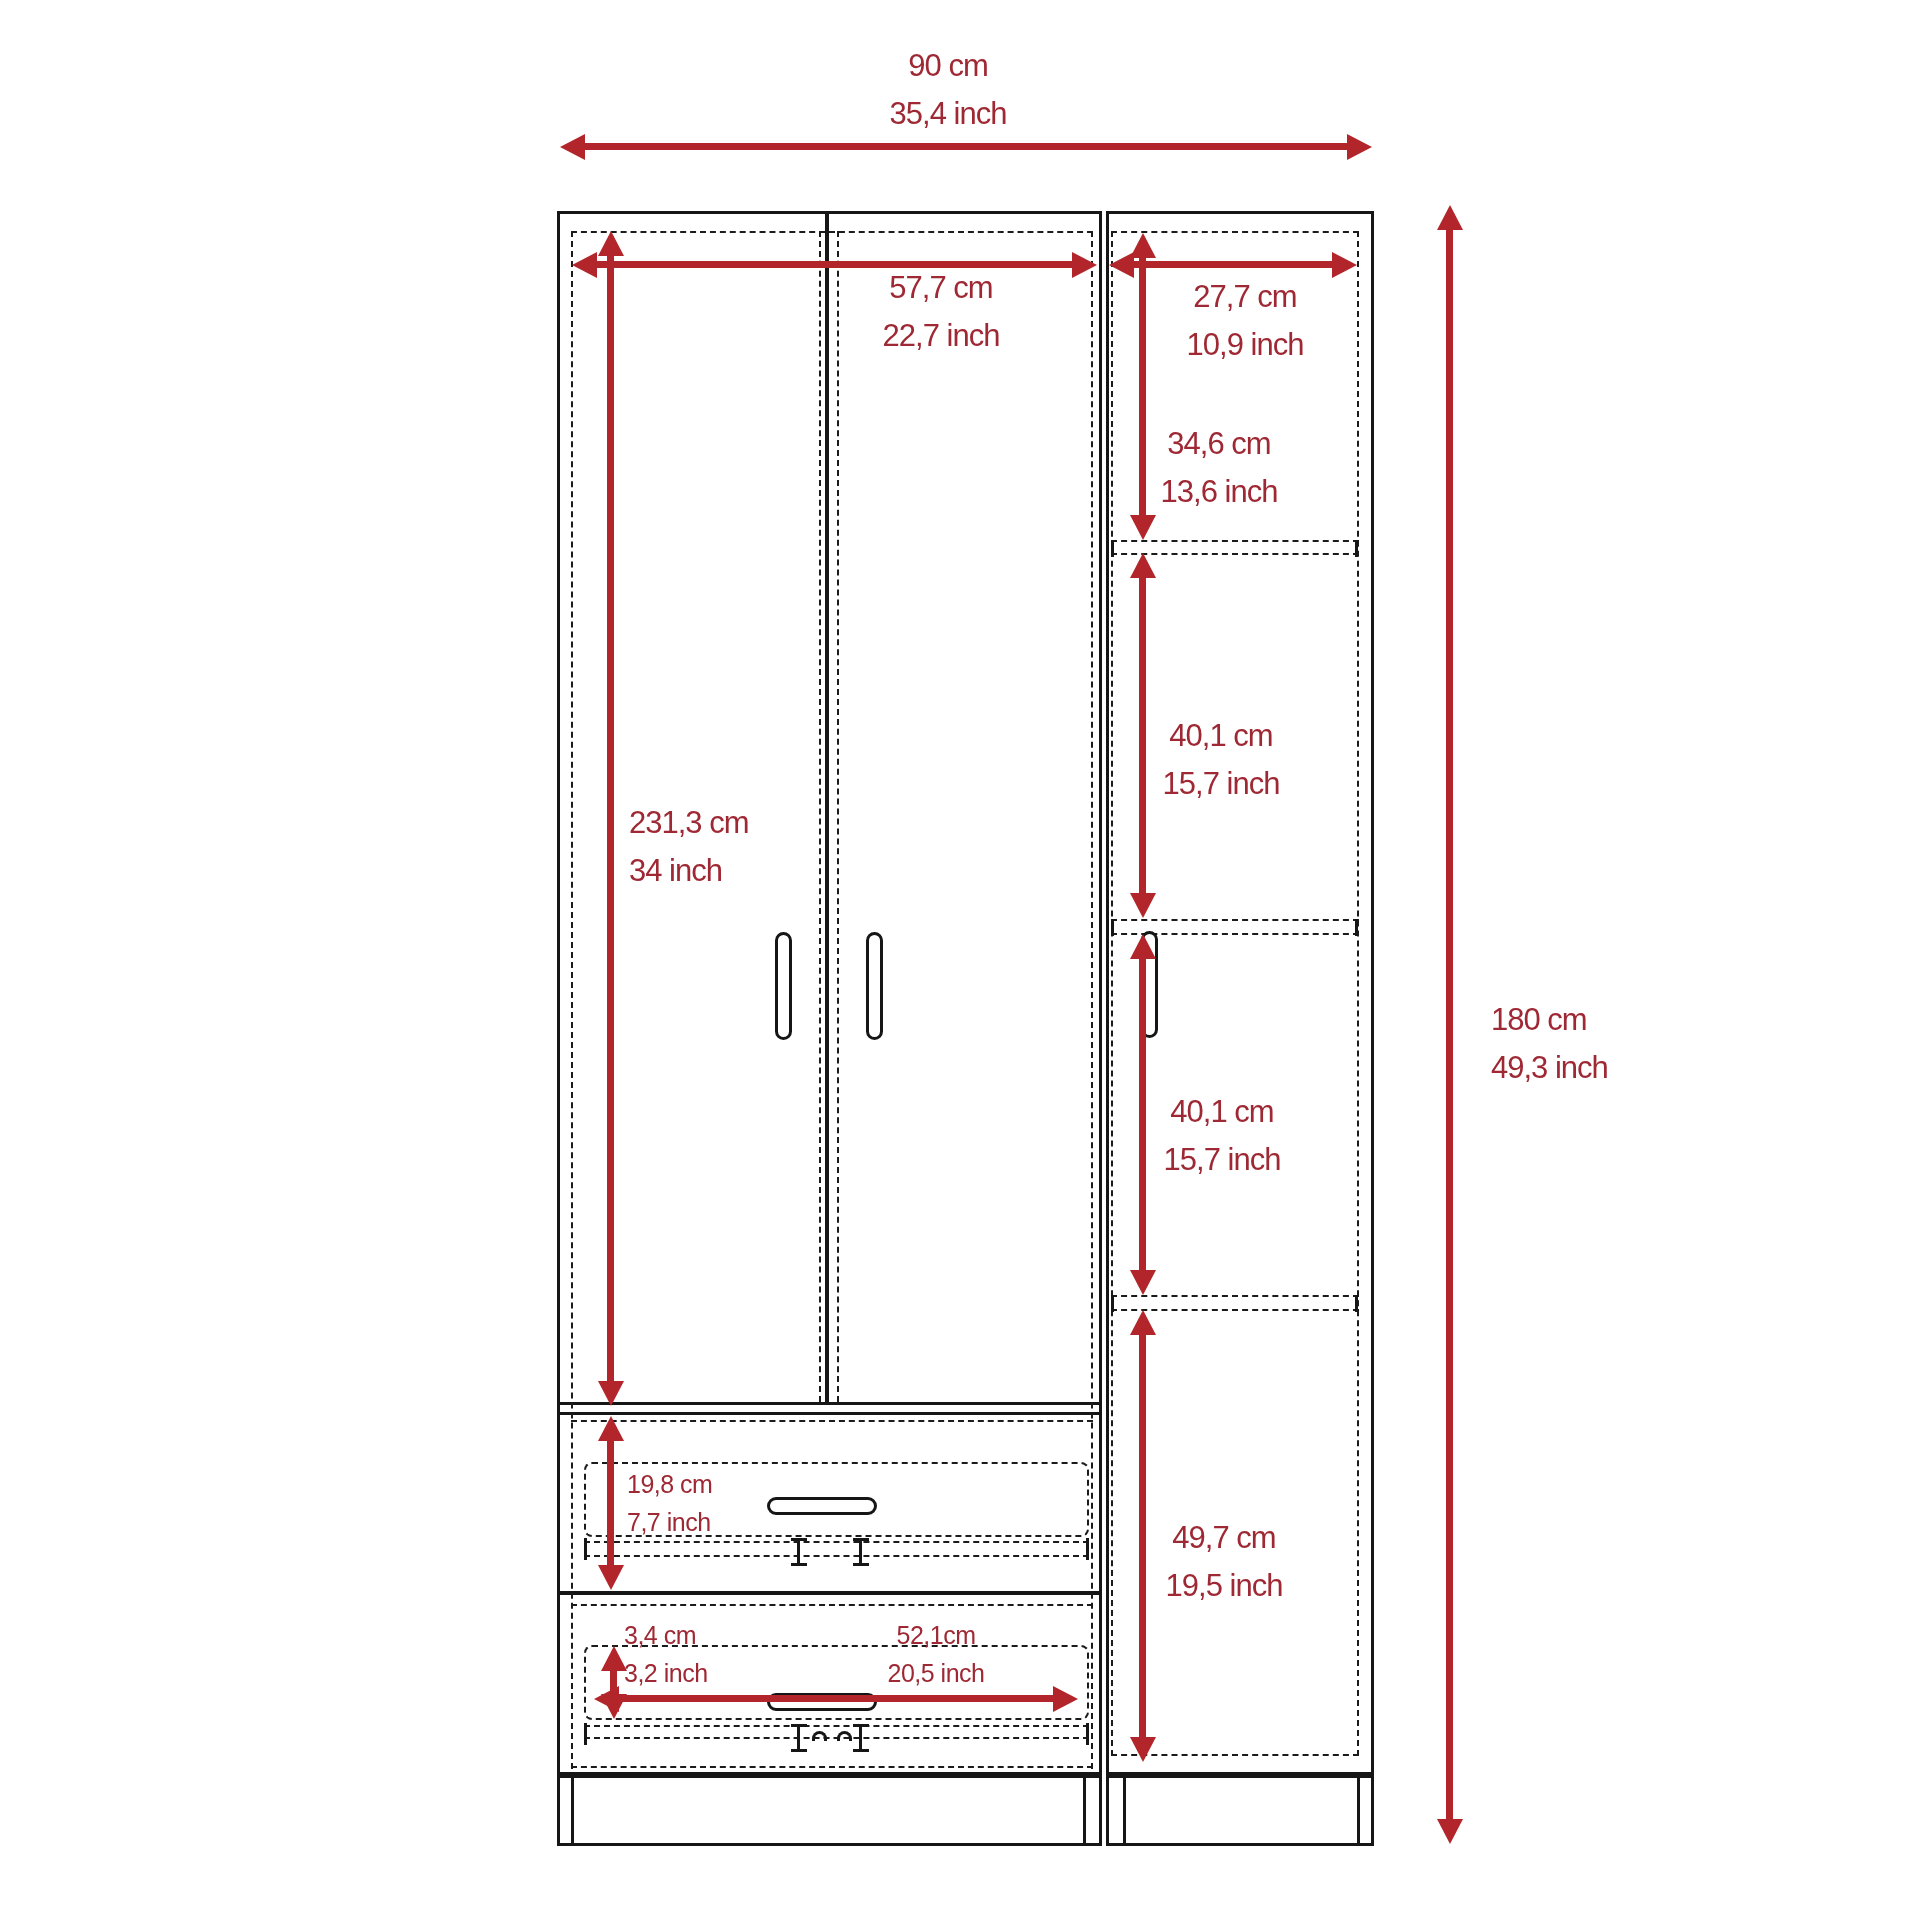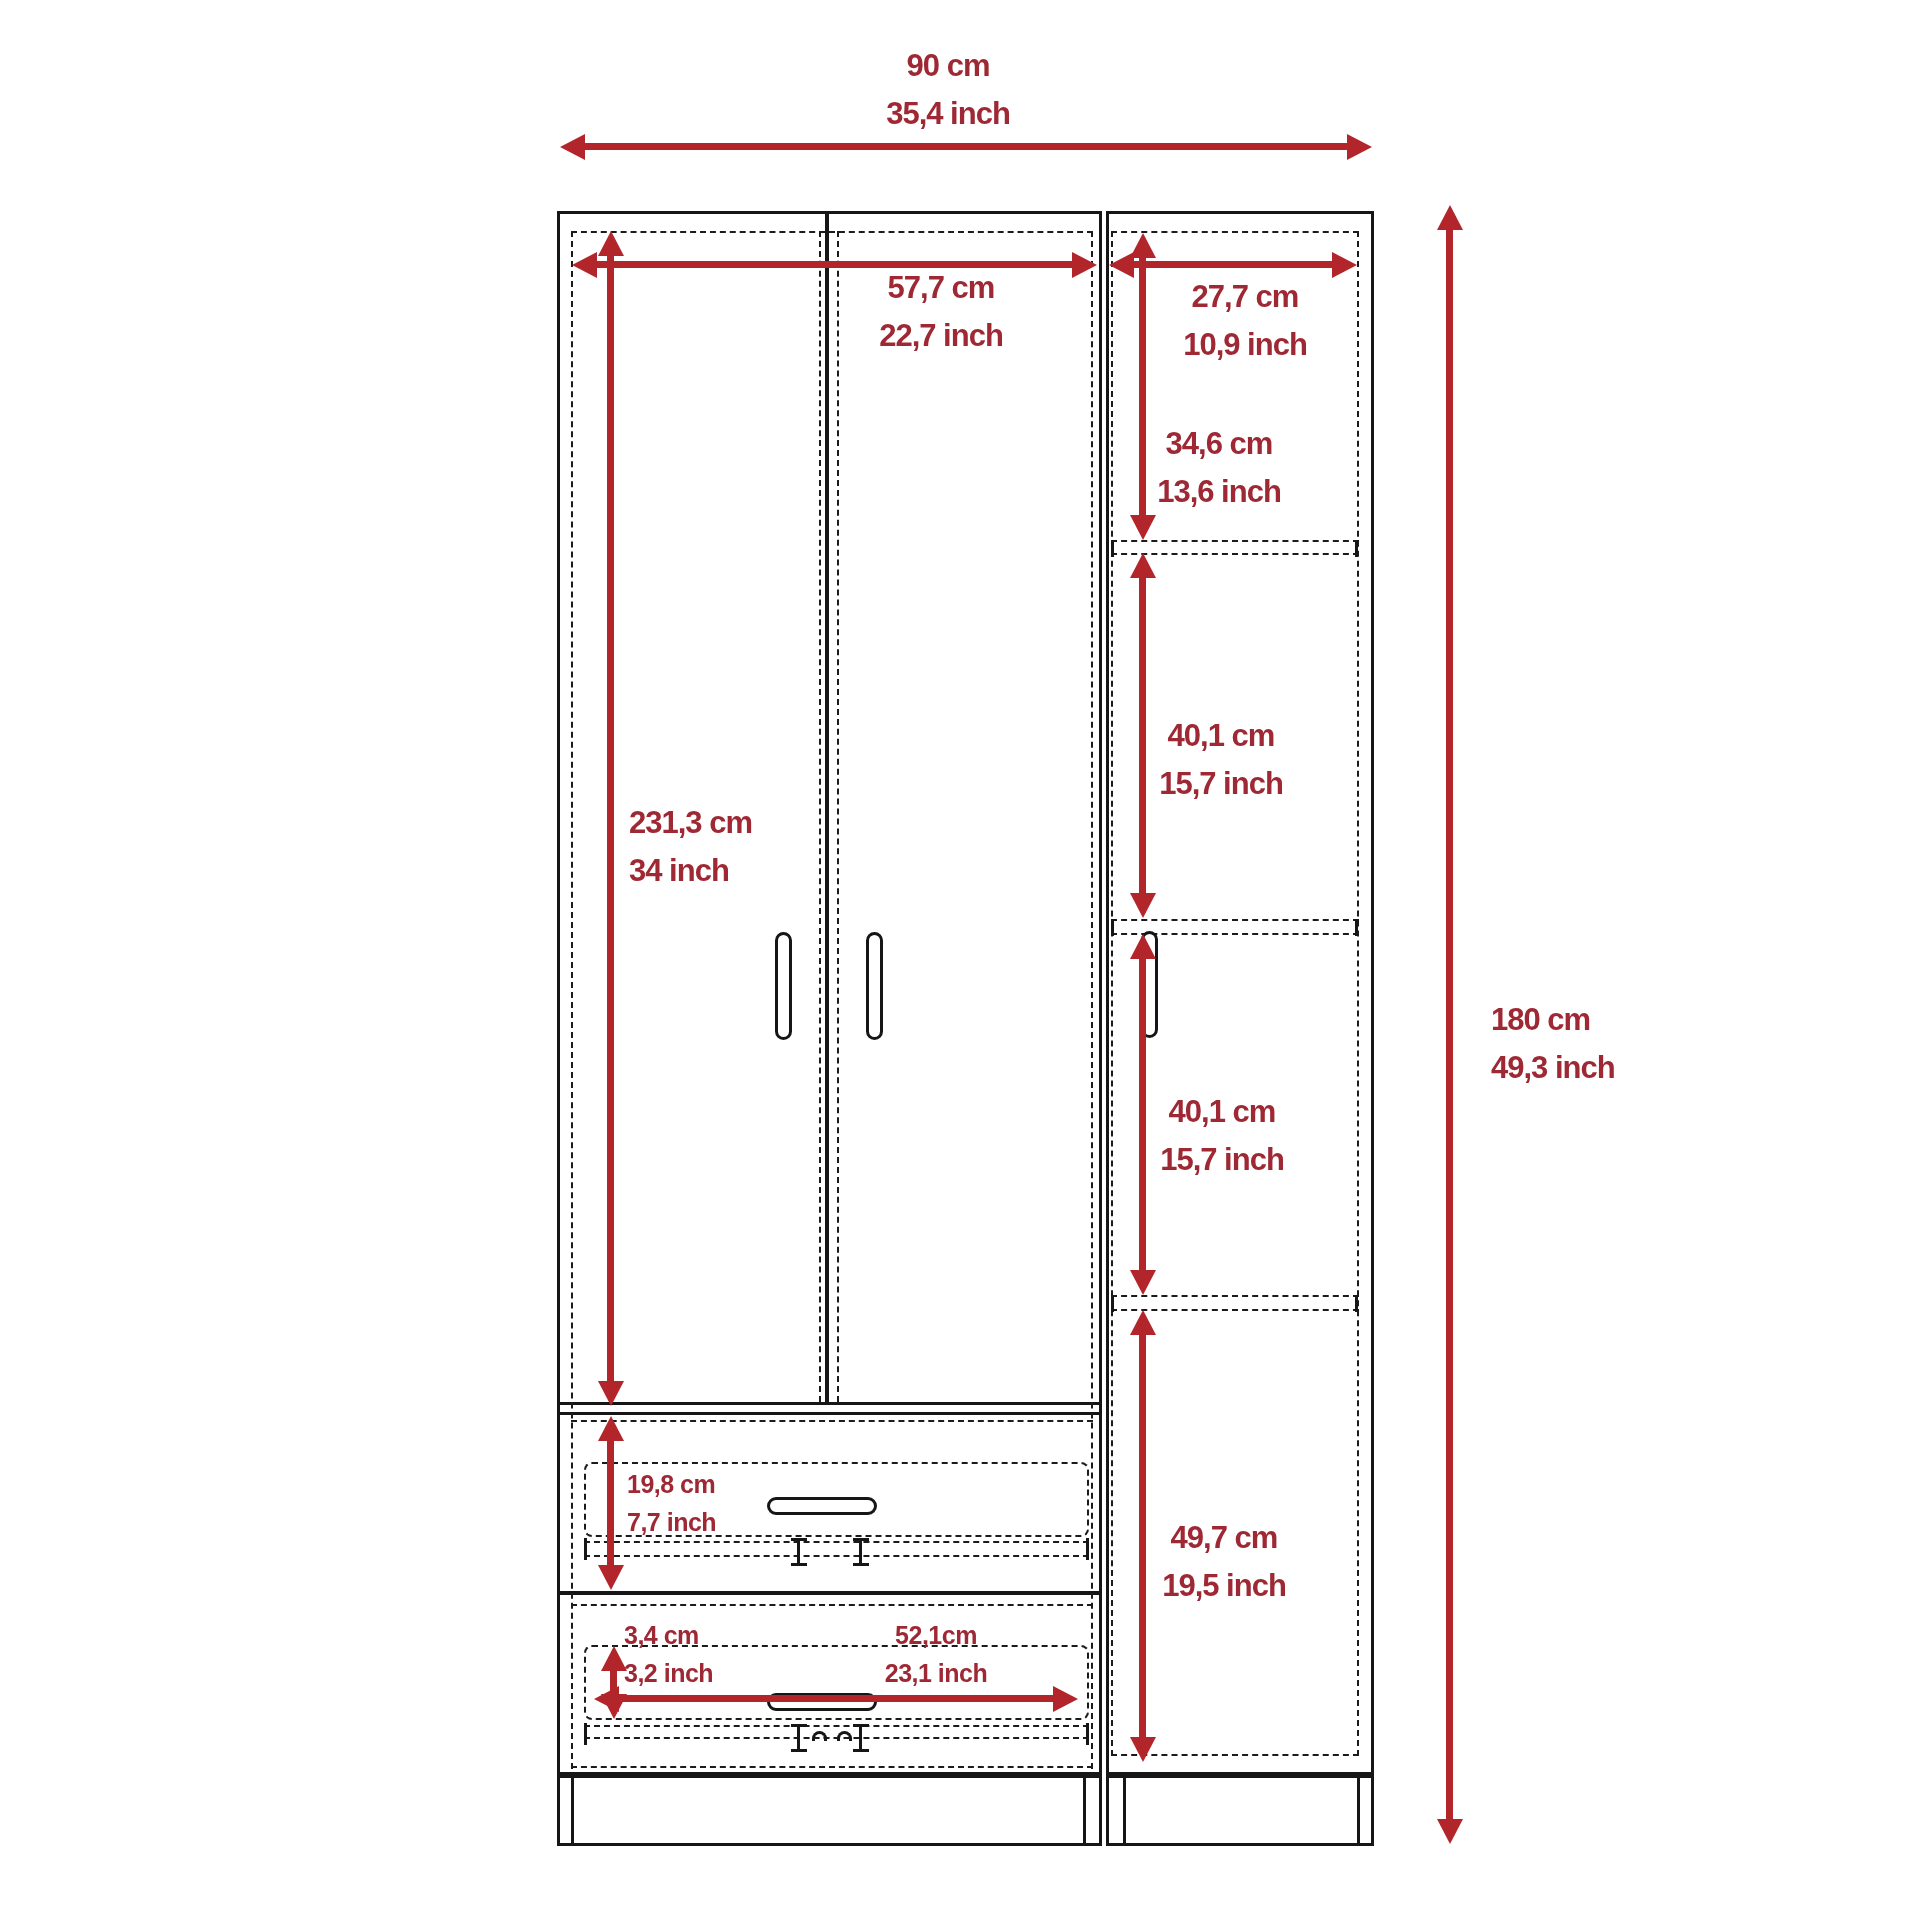--- a/index.html
+++ b/index.html
@@ -23,21 +23,21 @@
   .ar.h{height:7px;}
   .ar.h .sh{left:20px;right:20px;top:0;height:7px;}
   .ar.v{width:7px;}
   .ar.v .sh{top:20px;bottom:20px;left:0;width:7px;}
   .hd{position:absolute;width:0;height:0;}
   .ar.h .hd.l{left:0;top:-9.4px;border-top:13px solid transparent;border-bottom:13px solid transparent;border-right:25px solid #b2262b;}
   .ar.h .hd.r{right:0;top:-9.4px;border-top:13px solid transparent;border-bottom:13px solid transparent;border-left:25px solid #b2262b;}
   .ar.v .hd.u{top:0;left:-9.4px;border-left:13px solid transparent;border-right:13px solid transparent;border-bottom:25px solid #b2262b;}
   .ar.v .hd.d{bottom:0;left:-9.4px;border-left:13px solid transparent;border-right:13px solid transparent;border-top:25px solid #b2262b;}
   
-  .lbl{position:absolute;color:#9e2833;font-weight:bold;white-space:nowrap;}
+  .lbl{position:absolute;color:#9e2833;font-weight:normal;white-space:nowrap;}
   .lbl.big{font-size:31px;line-height:48px;letter-spacing:-1px;}
   .lbl.small{font-size:25px;line-height:38px;letter-spacing:-0.5px;}
   .lbl.c{transform:translateX(-50%);text-align:center;}
 </style>
 </head>
 <body>
 
 <div id="canvas">
 
   <div class="box" style="left:557px;top:211px;width:545px;height:1564px;"></div>
@@ -204,17 +204,17 @@
   <div class="lbl small" style="left:627px;top:1465px;">
     <div>19,8 cm</div>
     <div>7,7 inch</div>
   </div>
   <div class="lbl small" style="left:624px;top:1616px;">
     <div>3,4 cm</div>
     <div>3,2 inch</div>
   </div>
   <div class="lbl small c" style="left:936px;top:1616px;">
     <div>52,1cm</div>
-    <div>23,1 inch</div>
+    <div>20,5 inch</div>
   </div>
 
 </div>
 
 
 </body></html>

